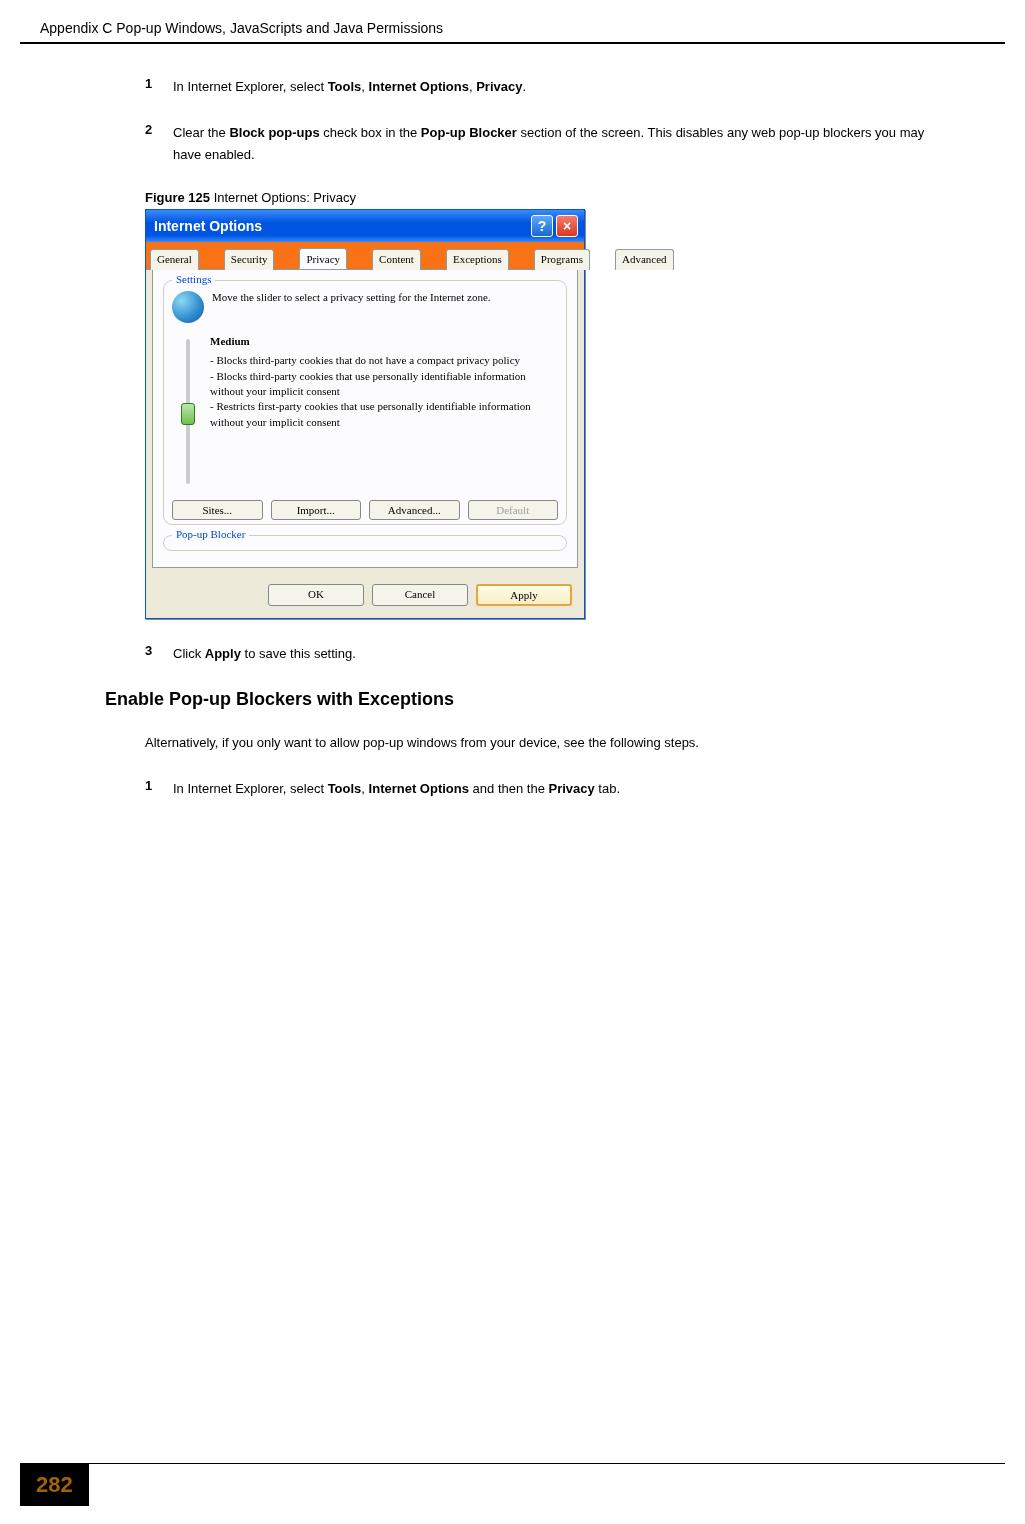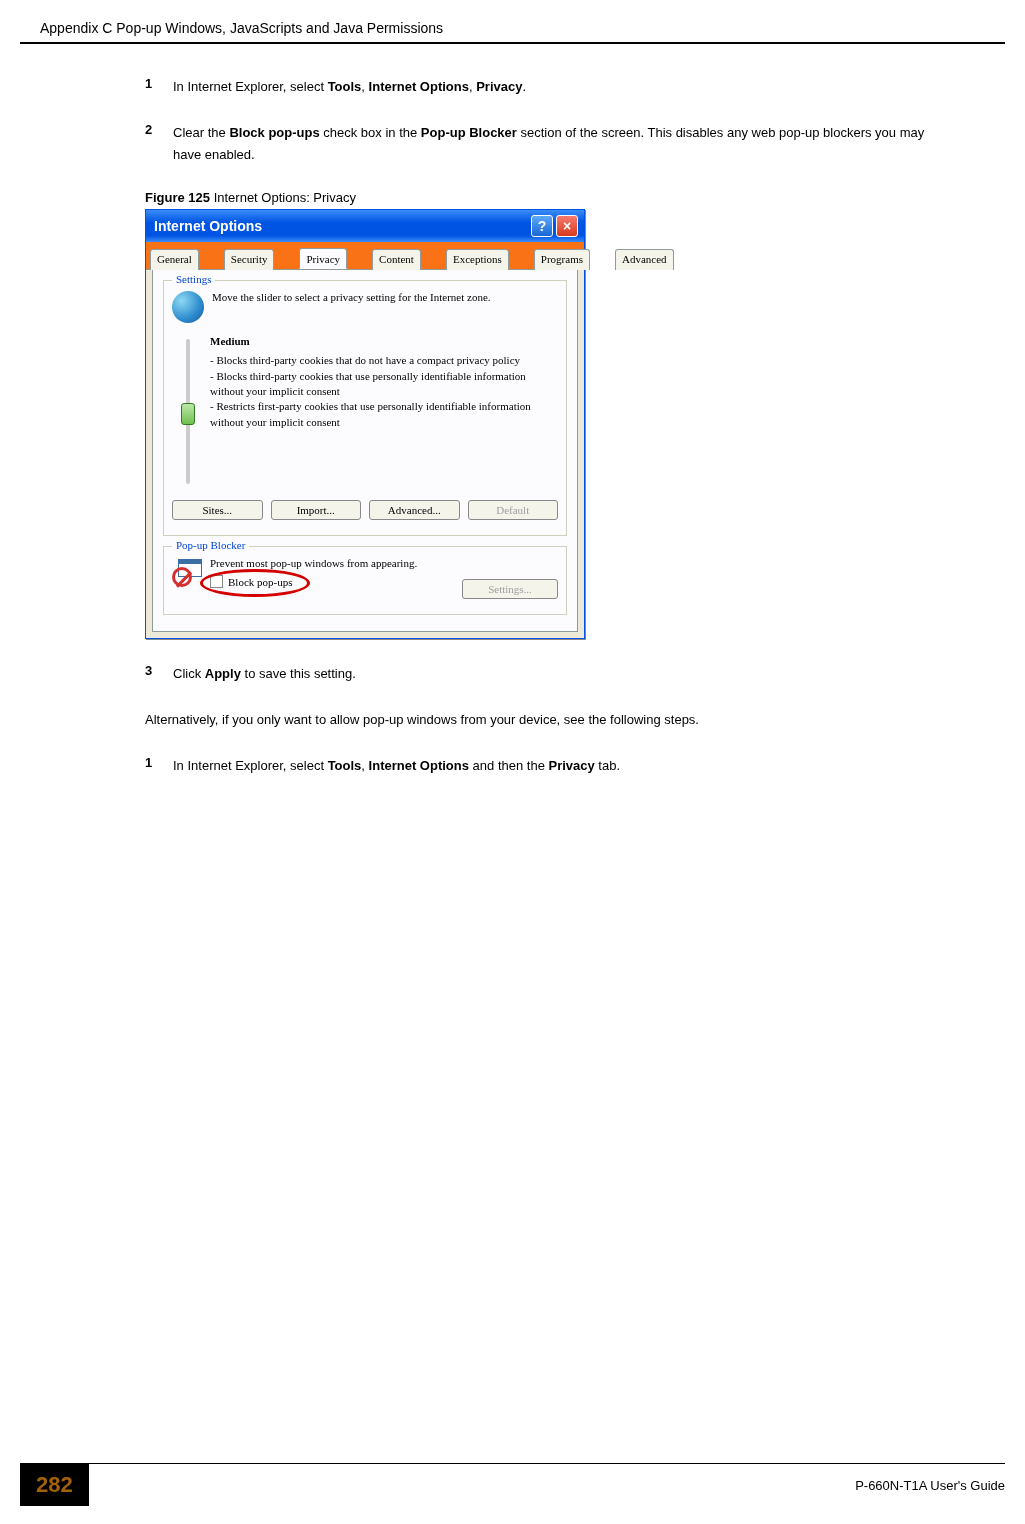--- a/index.html
+++ b/index.html
@@ -98,22 +98,22 @@
     }
     .panel {
       background: #fcfcfe;
       margin: 0 6px 6px 6px;
       border: 1px solid #919b9c;
       border-top: none;
       padding: 10px 10px 6px 10px;
     }
     .group {
       border: 1px solid #d0d0bf;
-      border-radius: 0;
-      padding: 10px 8px 15px 8px;
+      border-radius: 9px;
+      padding: 10px 8px 4px 8px;
       margin-bottom: 10px;
       position: relative;
     }
     .group-label {
       position: absolute;
       top: -8px;
       left: 8px;
       background: #fcfcfe;
       padding: 0 4px;
       color: #0046d5;
@@ -334,56 +334,44 @@
         <div class="btn-row">
           <div class="xp-btn">Sites...</div>
           <div class="xp-btn">Import...</div>
           <div class="xp-btn">Advanced...</div>
           <div class="xp-btn disabled">Default</div>
         </div>
       </div>
 
       <div class="group">
         <div class="group-label">Pop-up Blocker</div>
-        <div class="popup-row">
-          <div class="block-icon">
-            <div class="win"></div>
-            <div class="no"></div>
-          </div>
-          <div style="flex:1;">
-            <div>Prevent most pop-up windows from appearing.</div>
-            <div class="checkbox-row" style="margin-left:0;">
-              <div class="red-circle"></div>
-              <div class="chk"></div>
-              <span>Block pop-ups</span>
-            </div>
-          </div>
-          <div class="popup-btn-col">
-            <div class="xp-btn disabled">Settings...</div>
-          </div>
-        </div>
       </div>
+    </div>
+    <div class="dlg-btns">
+      <div class="xp-btn">OK</div>
+      <div class="xp-btn">Cancel</div>
+      <div class="xp-btn apply-btn">Apply</div>
     </div>
   </div>
 
   <div class="step">
     <div class="step-num">3</div>
     <div class="step-text">
       <span>Click </span><span class="b">Apply</span><span> to save this setting.</span>
     </div>
   </div>
 
+  <div class="subheading">Enable Pop-up Blockers with Exceptions</div>
 
   <div class="step-text" style="margin-bottom:24px;">Alternatively, if you only want to allow pop-up windows from your device, see the following steps.</div>
 
   <div class="step">
     <div class="step-num">1</div>
     <div class="step-text">
       <span>In Internet Explorer, select </span><span class="b">Tools</span><span>, </span><span class="b">Internet Options</span><span> and then the </span><span class="b">Privacy</span><span> tab.</span>
     </div>
   </div>
 
 </div>
 
 <div class="footer">
   <div class="pg-box">282</div>
-  <div class="footer-right">P-660N-T1A User's Guide</div>
 </div>
 
 </body></html>

